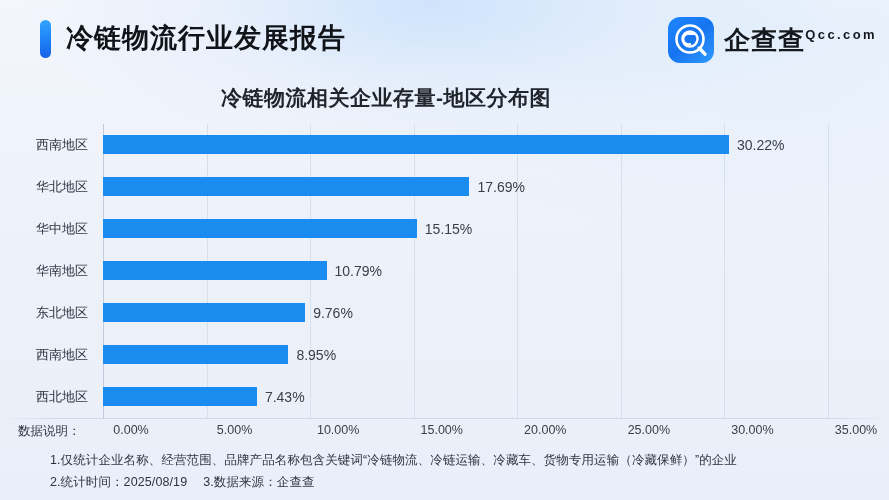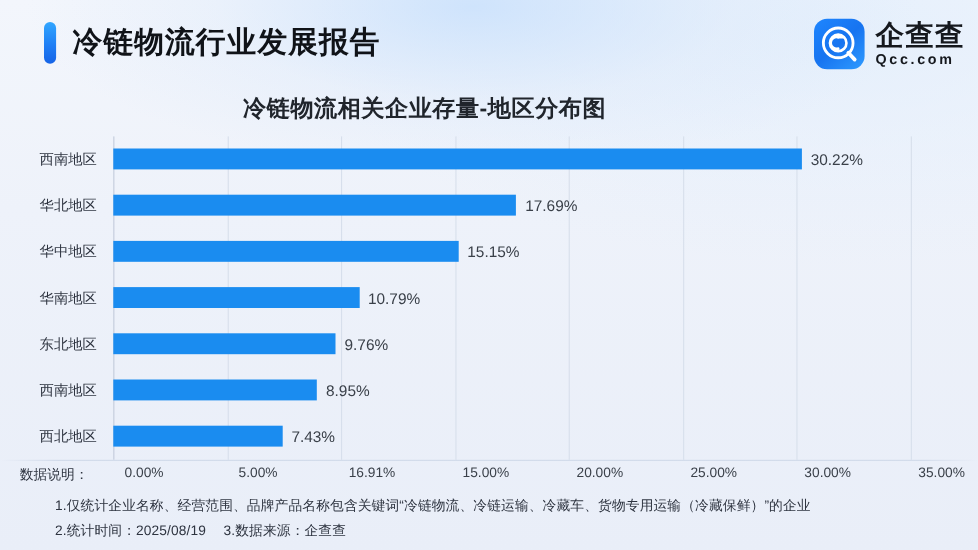--- a/index.html
+++ b/index.html
@@ -75,21 +75,20 @@
     width: 46px;
     height: 46px;
     border-radius: 12px;
     background: linear-gradient(140deg, #1e86ff 0%, #1774f0 50%, #2f9bff 100%);
     position: relative;
     flex: 0 0 auto;
   }
 
   .brand-text {
     display: flex;
-    flex-direction: column;
     justify-content: space-between;
   }
 
   .brand-cn {
     font-size: 26px;
     font-weight: bold;
     color: #15181d;
     line-height: 27px;
     letter-spacing: 1px;
     white-space: nowrap;
@@ -297,21 +296,21 @@
         <div class="bar" style="width: 153.907px; background: rgb(26, 140, 240);"></div>
         <div class="bar-value" style="left: 264.907px;">7.43%</div>
       </div>
     </div>
 
   <div class="divider"></div>
 
   <div class="xaxis" id="xaxis">
       <div class="xtick" style="left: 103px;">0.00%</div>
       <div class="xtick" style="left: 206.571px;">5.00%</div>
-      <div class="xtick" style="left: 310.143px;">16.91%</div>
+      <div class="xtick" style="left: 310.143px;">10.00%</div>
       <div class="xtick" style="left: 413.714px;">15.00%</div>
       <div class="xtick" style="left: 517.286px;">20.00%</div>
       <div class="xtick" style="left: 620.857px;">25.00%</div>
       <div class="xtick" style="left: 724.429px;">30.00%</div>
       <div class="xtick" style="left: 828px;">35.00%</div>
     </div>
 
   <div class="note-label">数据说明：</div>
 
   <div class="footer-line l1">1.仅统计企业名称、经营范围、品牌产品名称包含关键词“冷链物流、冷链运输、冷藏车、货物专用运输（冷藏保鲜）”的企业</div>

